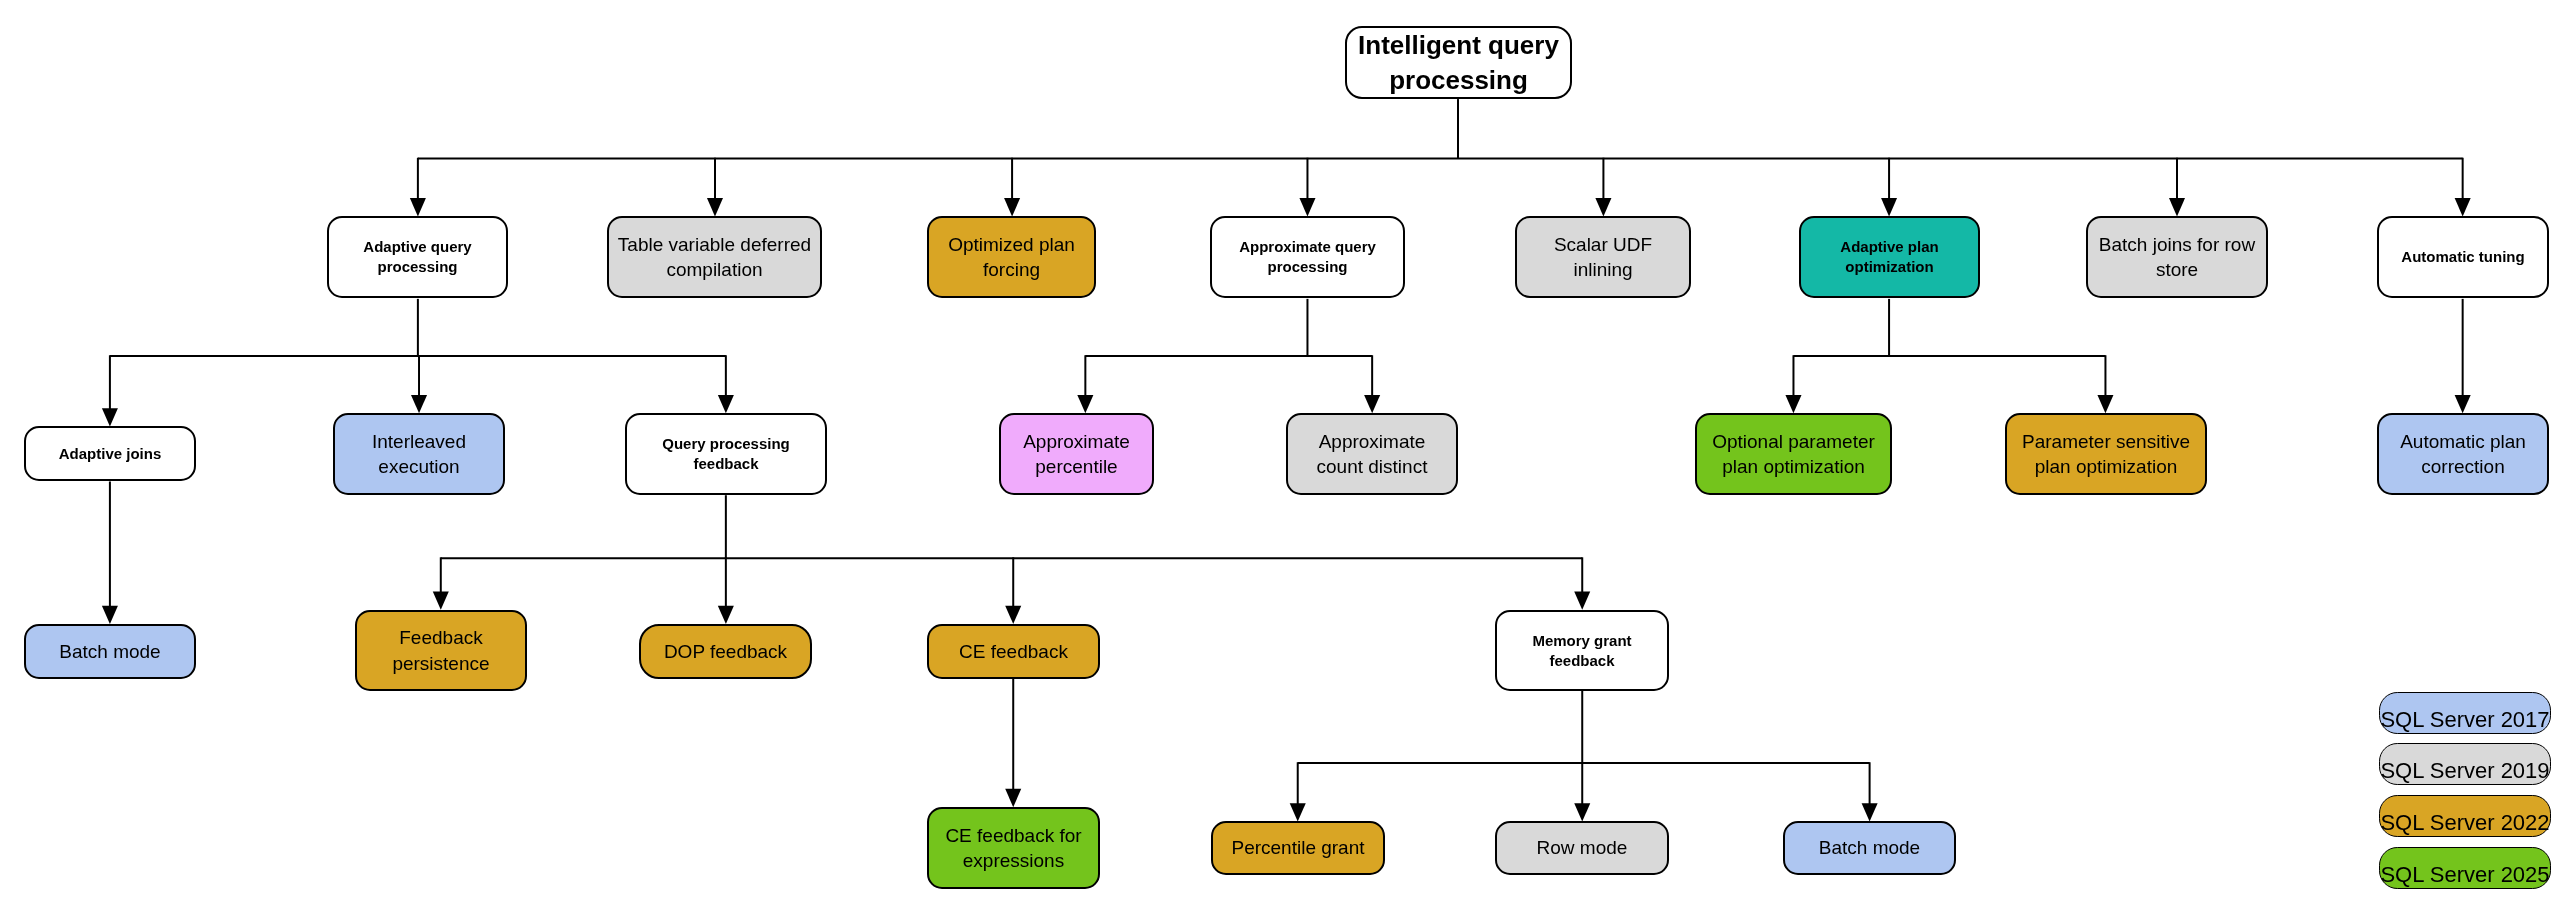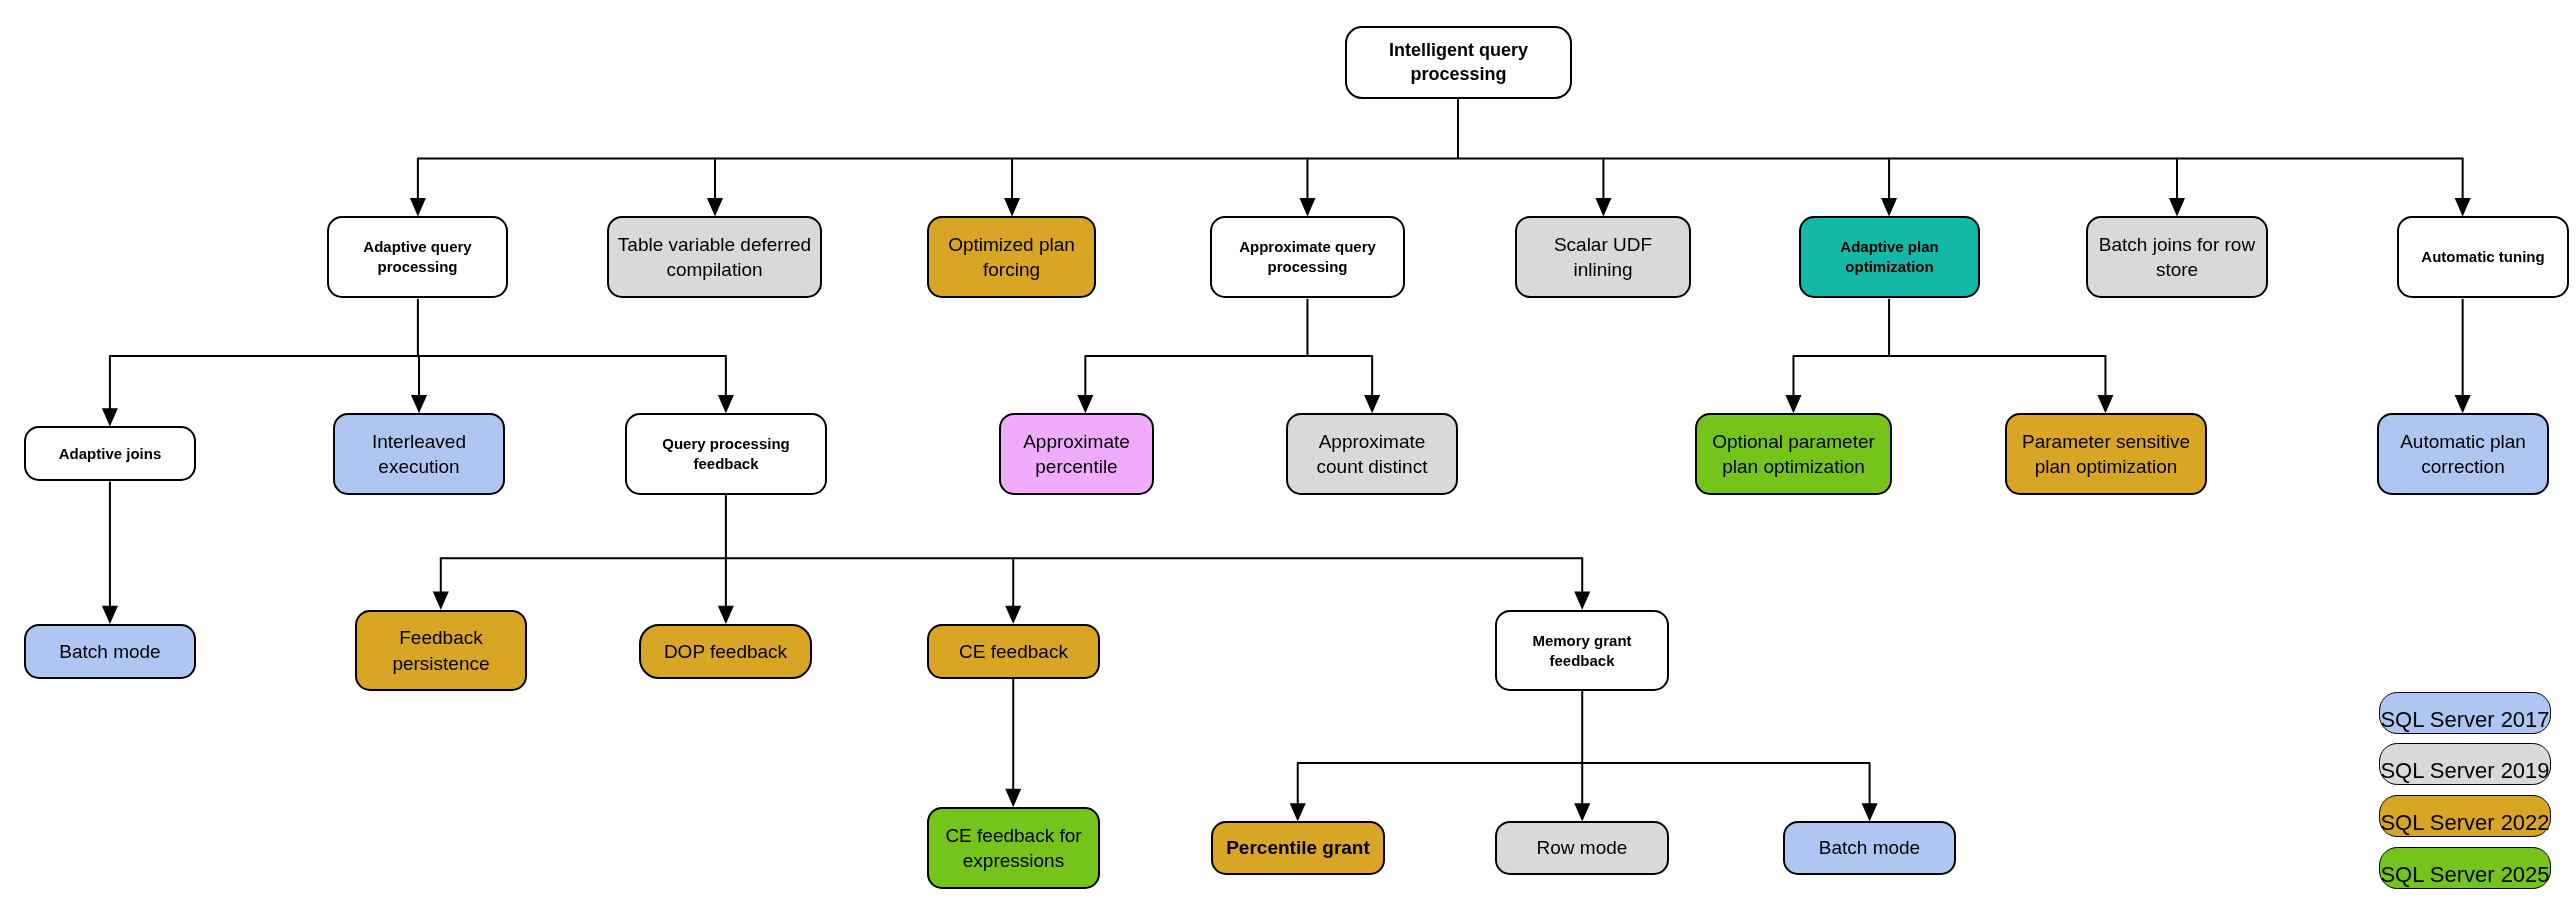--- a/index.html
+++ b/index.html
@@ -11,21 +11,21 @@
     box-sizing:border-box;
     border:2px solid #000000;
     border-radius:15px;
     display:flex;align-items:center;justify-content:center;
     text-align:center;
     font-size:19px;line-height:1.32;color:#000000;
     padding:2.3px 5.7px;
     background:#ffffff;
   }
   .node.cat{font-weight:700;font-size:15px;}
-  .node.root{font-size:18px;border-radius:17px;border-width:2.3px;}
+  .node.root{font-size:26px;border-radius:17px;border-width:2.3px;}
   .legend-item{
     position:absolute;
     box-sizing:border-box;
     border:1.7px solid #000000;
     border-radius:18.3px;
     display:flex;align-items:flex-end;justify-content:center;
     text-align:center;
     font-size:22px;color:#000000;
     background:#ffffff;
   }
@@ -116,21 +116,21 @@
       </div>
       <div class="node" style="left: 1515px; top: 216px; width: 176px; height: 82px; background: rgb(217, 217, 217);">
         <span>Scalar UDF inlining</span>
       </div>
       <div class="node cat" style="left: 1799px; top: 216px; width: 181px; height: 82px; background: #14b8a6;">
         <span>Adaptive plan optimization</span>
       </div>
       <div class="node" style="left: 2086px; top: 216px; width: 182px; height: 82px; background: rgb(217, 217, 217);">
         <span>Batch joins for row store</span>
       </div>
-      <div class="node cat" style="left: 2377px; top: 216px; width: 172px; height: 82px; background: rgb(255, 255, 255); margin-left: 20px;">
+      <div class="node cat" style="left: 2377px; top: 216px; width: 172px; height: 82px; background: rgb(255, 255, 255);">
         <span>Automatic tuning</span>
       </div>
       <div class="node cat" style="left: 24px; top: 426px; width: 172px; height: 55px; background: rgb(255, 255, 255);">
         <span>Adaptive joins</span>
       </div>
       <div class="node" style="left: 333px; top: 413px; width: 172px; height: 82px; background: rgb(174, 198, 241);">
         <span>Interleaved execution</span>
       </div>
       <div class="node cat" style="left: 625px; top: 413px; width: 202px; height: 82px; background: rgb(255, 255, 255);">
         <span>Query processing feedback</span>
@@ -161,21 +161,21 @@
       </div>
       <div class="node" style="left: 927px; top: 624px; width: 173px; height: 55px; background: rgb(217, 165, 36);">
         <span>CE feedback</span>
       </div>
       <div class="node cat" style="left: 1495px; top: 610px; width: 174px; height: 81px; background: rgb(255, 255, 255);">
         <span>Memory grant feedback</span>
       </div>
       <div class="node" style="left: 927px; top: 807px; width: 173px; height: 82px; background: rgb(116, 196, 28);">
         <span>CE feedback for expressions</span>
       </div>
-      <div class="node" style="left: 1211px; top: 821px; width: 174px; height: 54px; background: rgb(217, 165, 36); font-weight: bold;">
+      <div class="node" style="left: 1211px; top: 821px; width: 174px; height: 54px; background: rgb(217, 165, 36);">
         <span>Percentile grant</span>
       </div>
       <div class="node" style="left: 1495px; top: 821px; width: 174px; height: 54px; background: rgb(217, 217, 217);">
         <span>Row mode</span>
       </div>
       <div class="node" style="left: 1783px; top: 821px; width: 173px; height: 54px; background: rgb(174, 198, 241);">
         <span>Batch mode</span>
       </div>
     </div>
   <div id="legend-layer">

